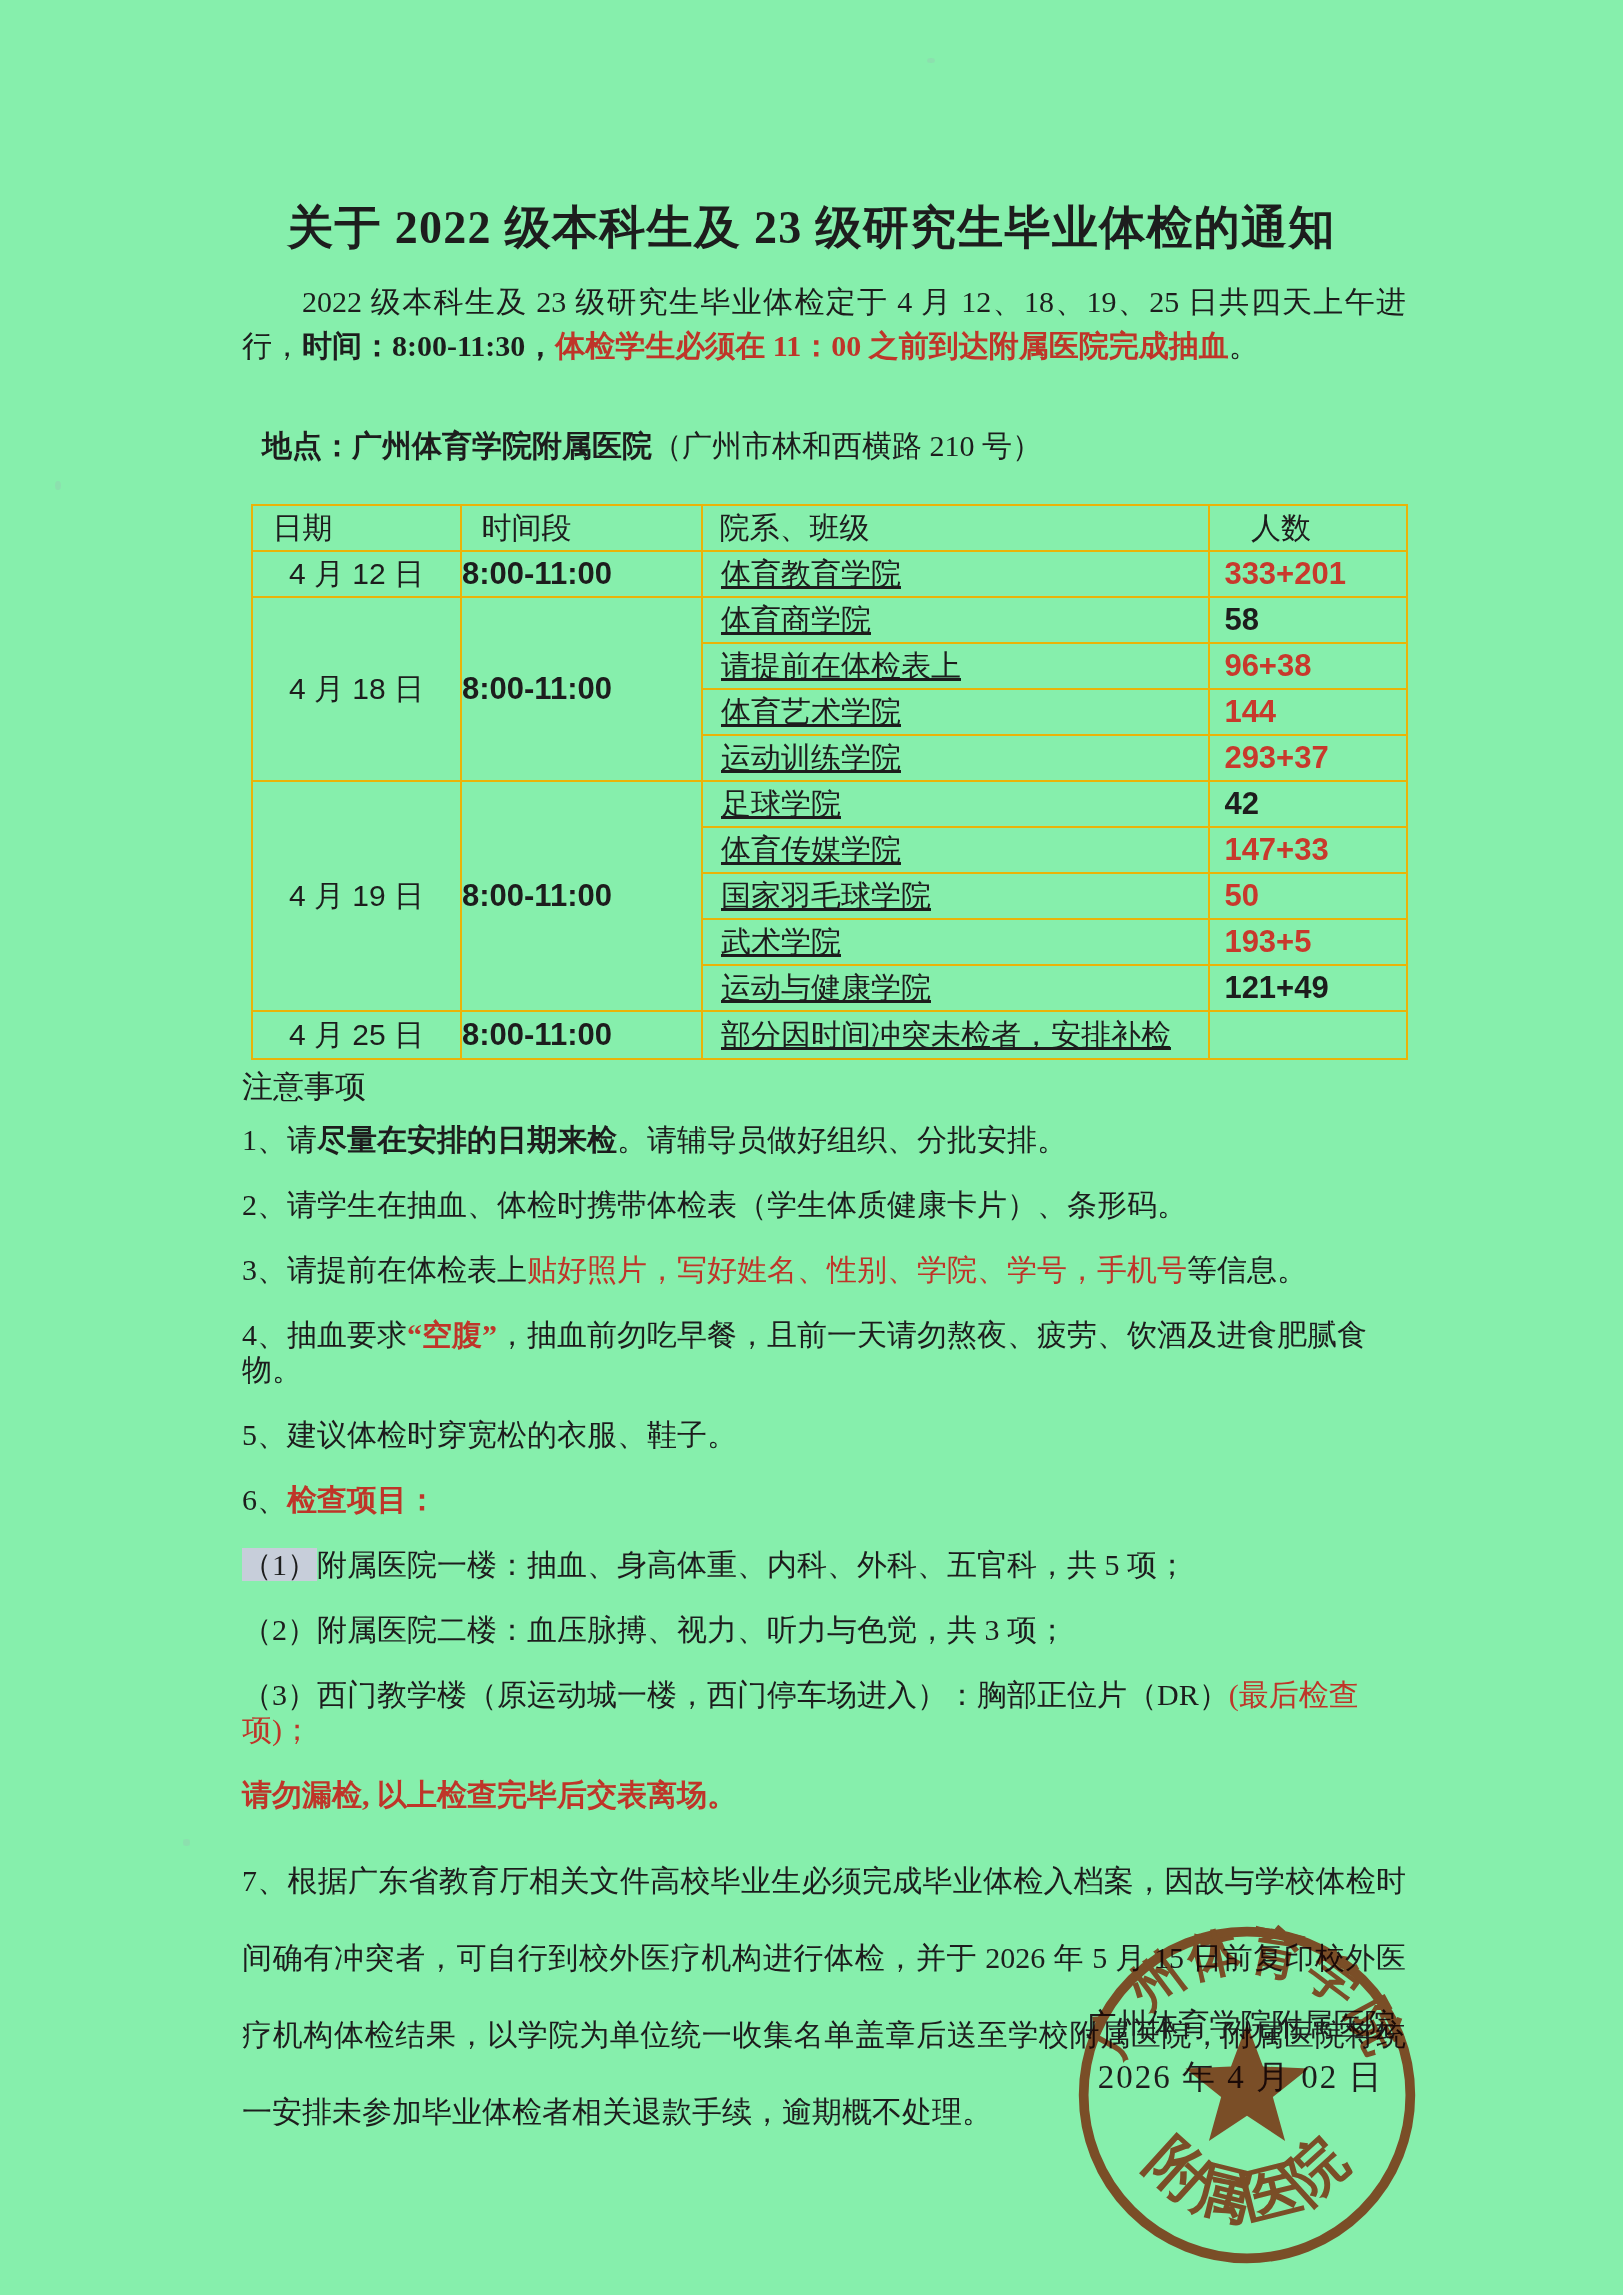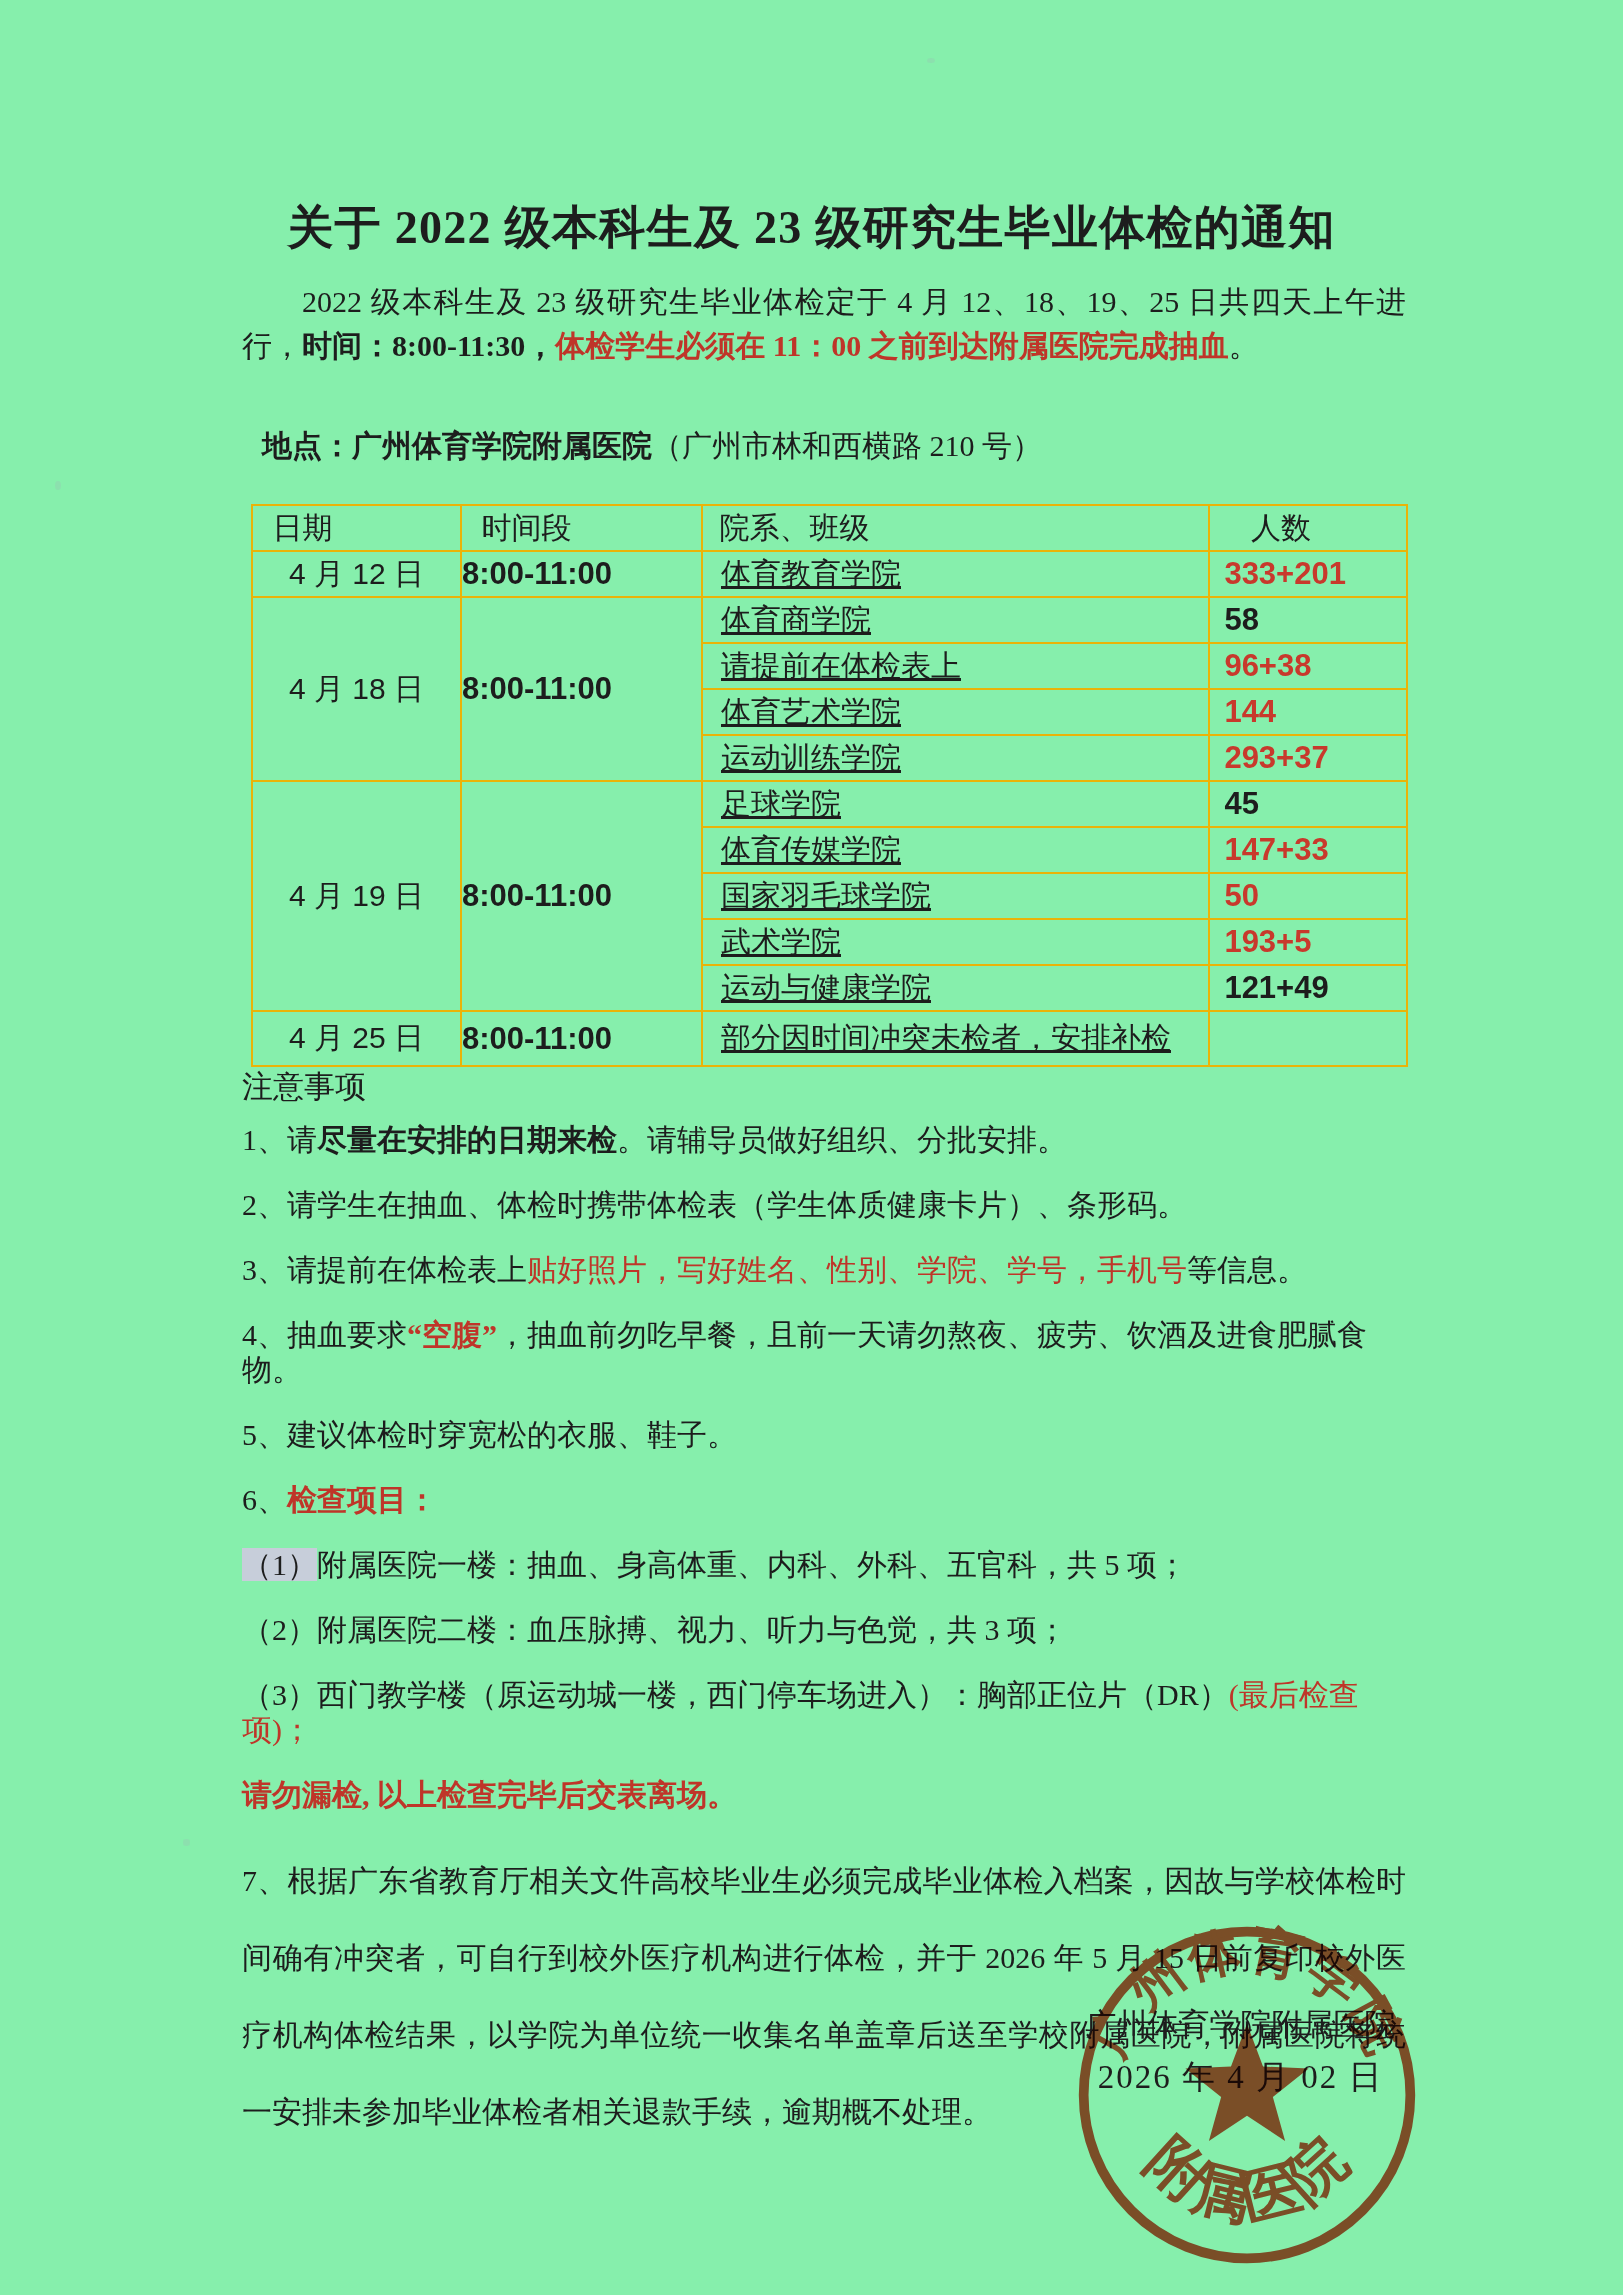--- a/index.html
+++ b/index.html
@@ -49,21 +49,21 @@
     width:1155px;
     font-size:30px;
   }
   .schedule th,.schedule td{
     border:2px solid #eab308;
     padding:0;
     vertical-align:middle;
   }
   .schedule thead tr{height:46px;}
   .schedule tbody tr{height:46px;}
-  .schedule tbody tr:last-child{height:55px;}
+  .schedule tbody tr:last-child{height:48px;}
   .schedule th{font-weight:normal;text-align:left;padding-left:19.6px;}
   .schedule th.h-last{padding-left:41px;}
   .schedule th.h-dept{padding-left:16.4px;}
   td.c-date{
     text-align:center;
     font-family:"Liberation Sans", sans-serif;
     font-size:30px;
   }
   td.c-time{
     text-align:left;
@@ -178,21 +178,21 @@
           <td class="c-count red">144</td>
         </tr>
         <tr>
           <td class="c-dept">运动训练学院</td>
           <td class="c-count red">293+37</td>
         </tr>
         <tr>
           <td class="c-date" rowspan="5">4 月 19 日</td>
           <td class="c-time" rowspan="5">8:00-11:00</td>
           <td class="c-dept">足球学院</td>
-          <td class="c-count">45</td>
+          <td class="c-count">42</td>
         </tr>
         <tr>
           <td class="c-dept">体育传媒学院</td>
           <td class="c-count red">147+33</td>
         </tr>
         <tr>
           <td class="c-dept">国家羽毛球学院</td>
           <td class="c-count red">50</td>
         </tr>
         <tr>

